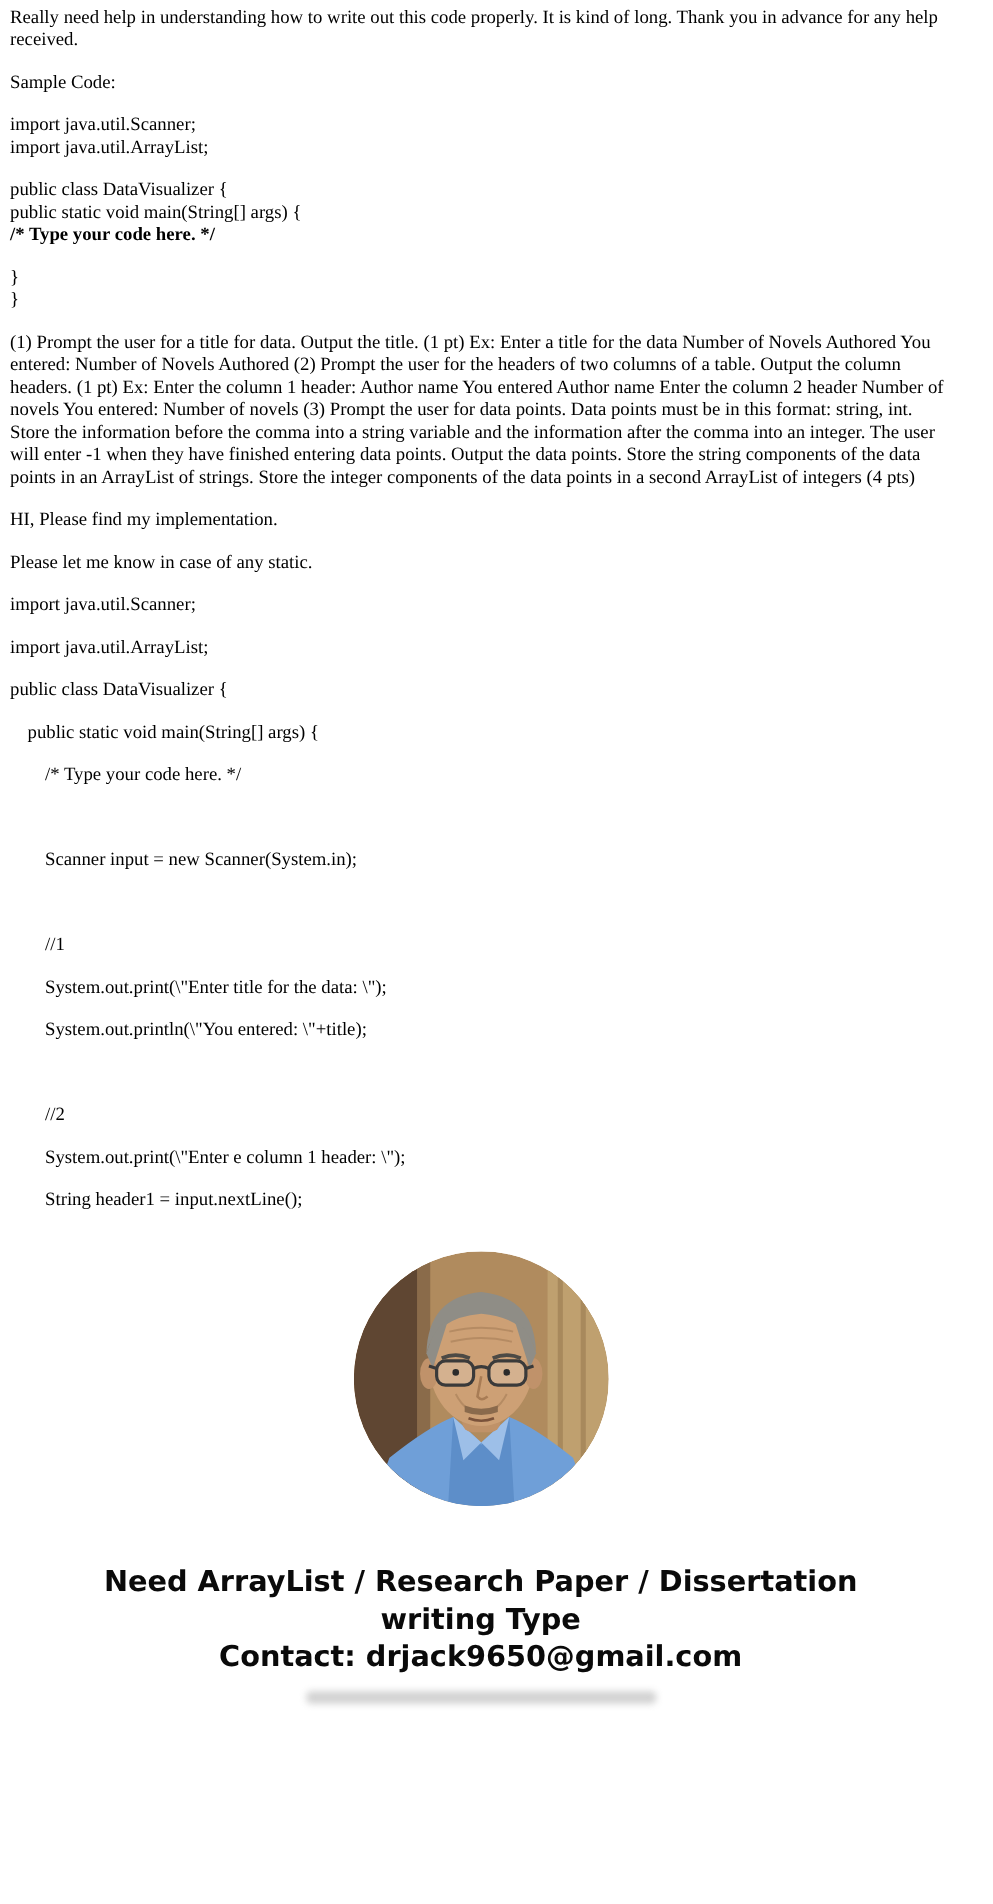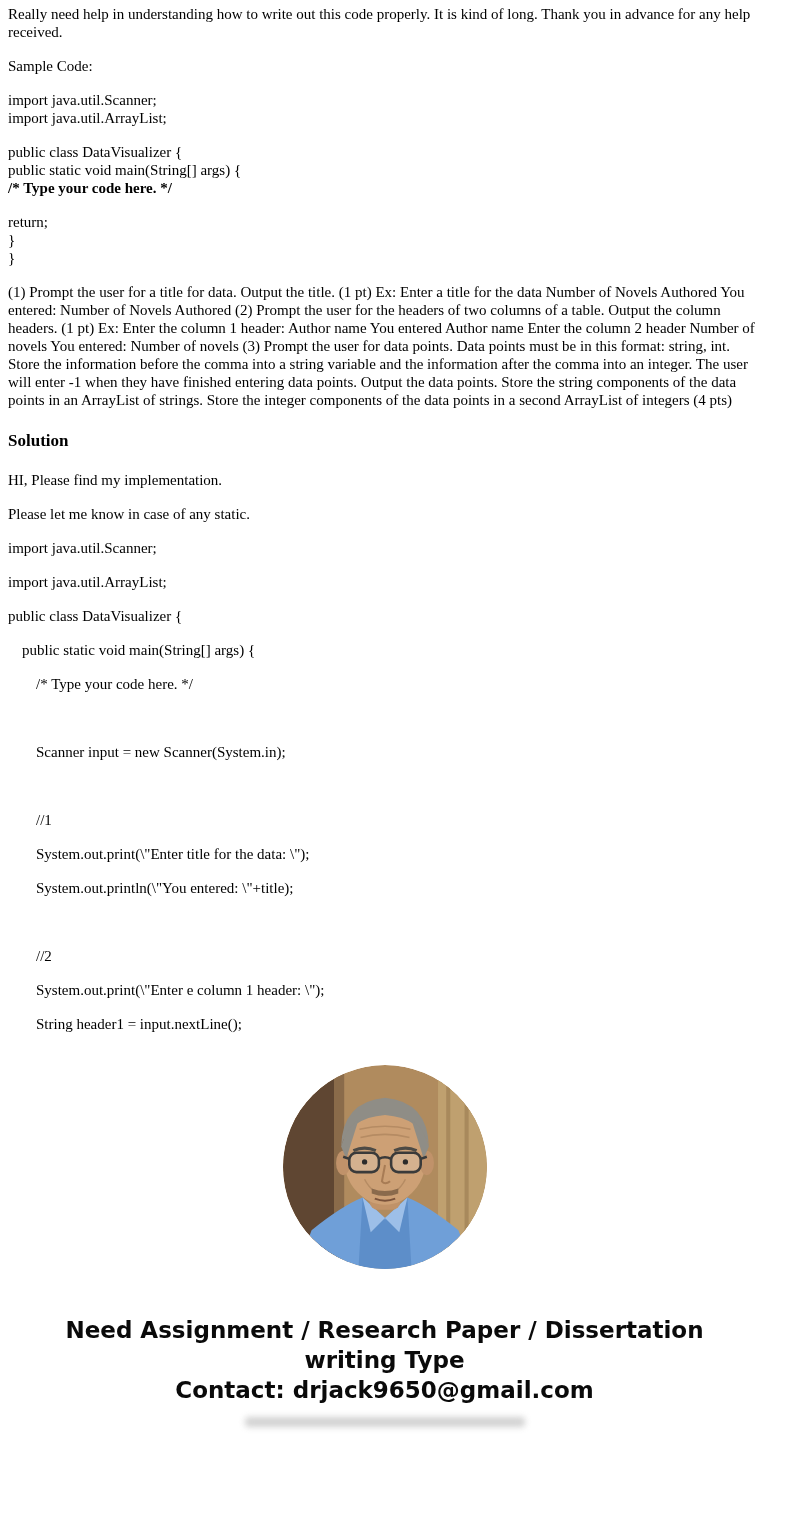--- a/index.html
+++ b/index.html
@@ -85,30 +85,28 @@
 
     <p class="code-para">
       </p>
       <div>public class DataVisualizer {</div>
       <div>public static void main(String[] args) {</div>
       <div class="bold">/* Type your code here. */</div>
     <p></p>
 
     <p class="code-para">
       </p>
-      <div>return;</div>
       <div>}</div>
       <div>}</div>
     <p></p>
 
     <p>(1) Prompt the user for a title for data. Output the title. (1 pt) Ex: Enter a title for the data Number of Novels Authored You entered: Number of Novels Authored (2) Prompt the user for the headers of two columns of a table. Output the column headers. (1 pt) Ex: Enter the column 1 header: Author name You entered Author name Enter the column 2 header Number of novels You entered: Number of novels (3) Prompt the user for data points. Data points must be in this format: string, int. Store the information before the comma into a string variable and the information after the comma into an integer. The user will enter -1 when they have finished entering data points. Output the data points. Store the string components of the data points in an ArrayList of strings. Store the integer components of the data points in a second ArrayList of integers (4 pts)</p>
   </section>
 
   <section>
-    <h2 class="solution-heading">Solution</h2>
 
     <p>HI, Please find my implementation.</p>
     <p>Please let me know in case of any static.</p>
 
     <div>
       <p class="sol-line ind0">import java.util.Scanner;</p>
       <p class="sol-line ind0">import java.util.ArrayList;</p>
       <p class="sol-line ind0">public class DataVisualizer {</p>
       <p class="sol-line ind1">public static void main(String[] args) {</p>
       <p class="sol-line ind2">/* Type your code here. */</p>
@@ -180,20 +178,20 @@
 
           <path d="M87 121 Q100 126 113 121 L113 126 Q100 131 87 126 Z" fill="#8a6a4c"></path>
 
           <path d="M90 131 Q100 135 110 131" stroke="#7a523a" stroke-width="2" fill="none"></path>
         </g>
       </svg>
     </span>
   </div>
 
   <div class="footer">
-    <div>Need Assignment / Research Paper / Dissertation</div>
+    <div>Need ArrayList / Research Paper / Dissertation</div>
     <div>writing Type</div>
     <div>Contact: drjack9650@gmail.com</div>
   </div>
 
   <div class="watermark"></div>
 
 </div>
 
 </body></html>

